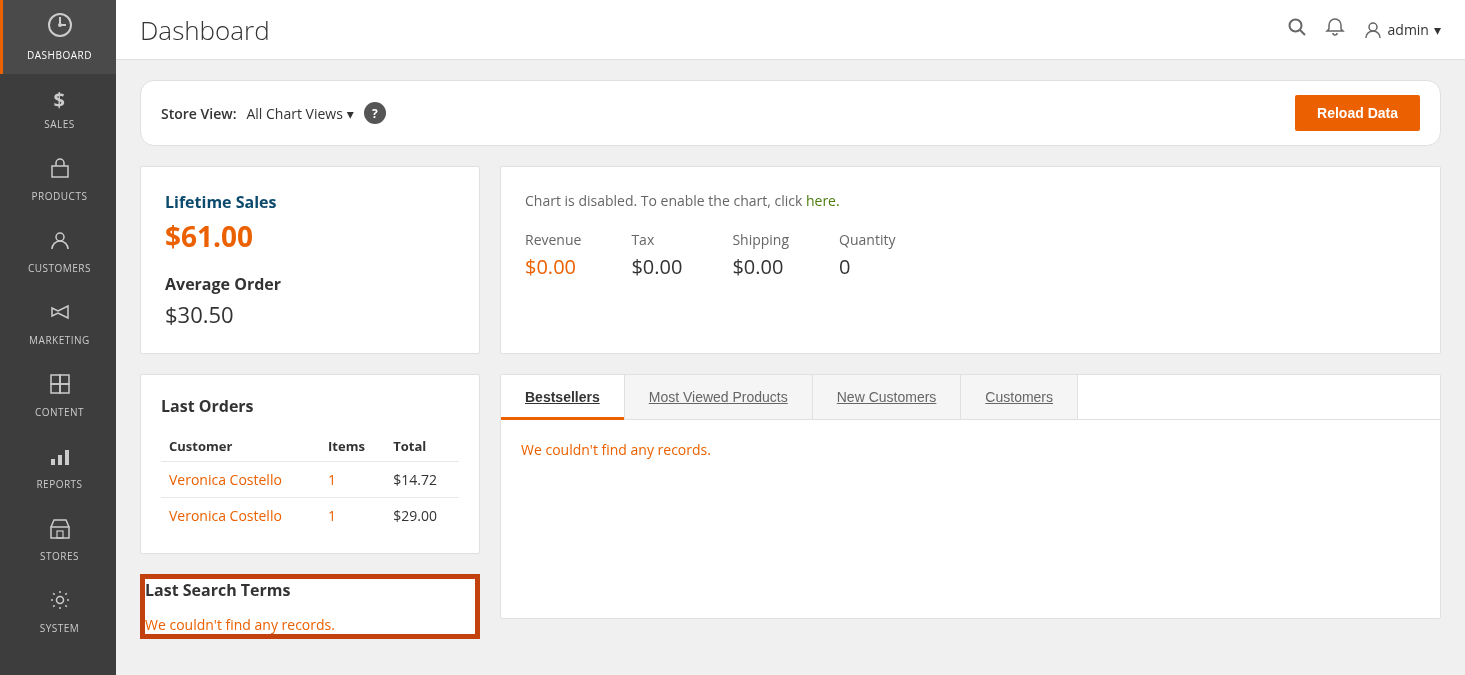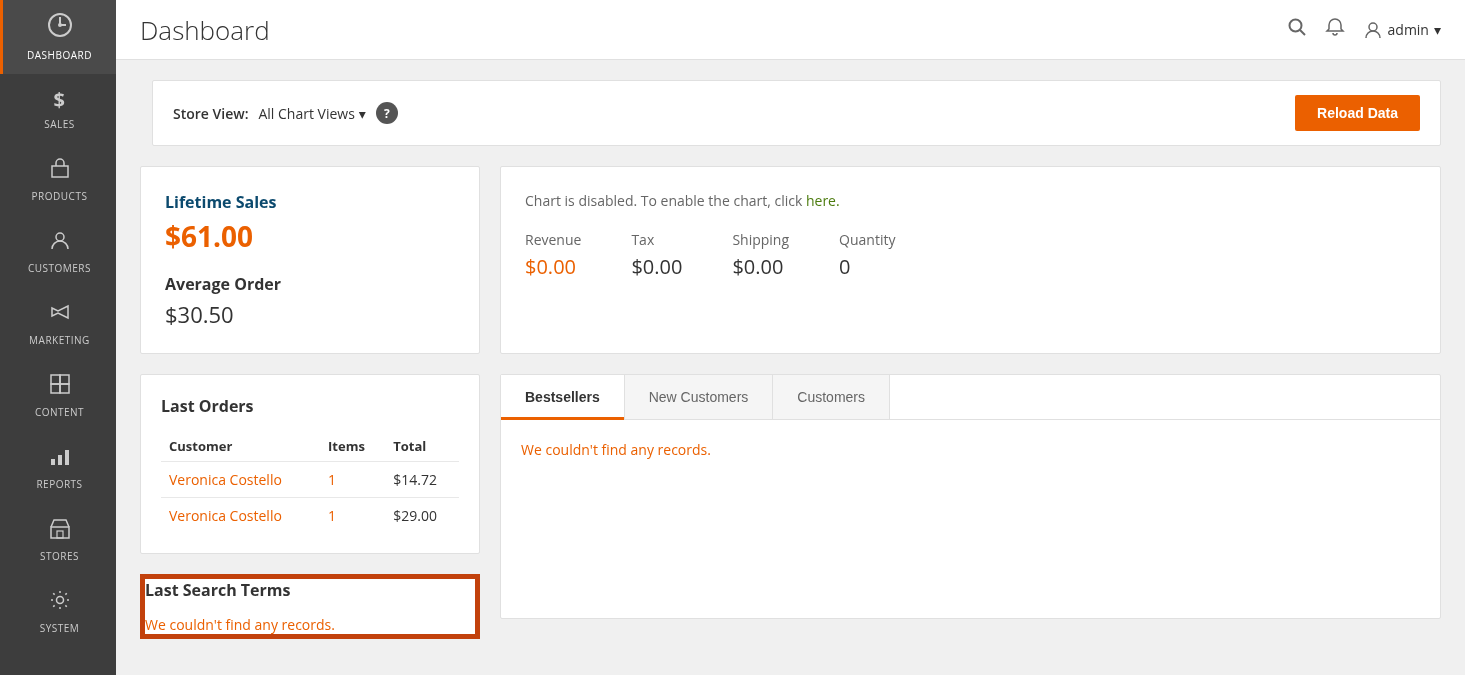--- a/index.html
+++ b/index.html
@@ -65,22 +65,21 @@
 
     
     .store-bar {
       background: #fff;
       padding: 14px 20px;
       display: flex;
       align-items: center;
       justify-content: space-between;
       border: 1px solid #e0e0e0;
       margin-bottom: 20px;
-      border-radius: 2px;
-      margin-left: 12px;
+      border-radius: 14px;
     }
     .store-bar-left { display: flex; align-items: center; gap: 10px; }
     .store-label { font-weight: 600; color: #333; font-size: 14px; }
     .store-select {
       display: flex;
       align-items: center;
       gap: 4px;
       color: #333;
       cursor: pointer;
       font-size: 14px;
@@ -132,20 +131,21 @@
     .tab-btn {
       padding: 14px 24px;
       font-size: 14px;
       cursor: pointer;
       color: #666;
       background: #f5f5f5;
       border: none;
       border-right: 1px solid #e0e0e0;
       border-bottom: none;
       position: relative;
+      text-decoration: underline;
     }
     .tab-btn.active {
       background: #fff;
       color: #333;
       font-weight: 600;
     }
     .tab-btn.active::after {
       content: '';
       position: absolute;
       bottom: -1px;
@@ -389,20 +389,21 @@
 
         <div class="search-section" style="margin-top:20px;">
           <div class="section-title">Last Search Terms</div>
           <div class="no-records">We couldn't find any records.</div>
         </div>
       </div>
 
       <div class="tabs-section">
         <div class="tabs-header">
           <button class="tab-btn active">Bestsellers</button>
+          <button class="tab-btn">Most Viewed Products</button>
           <button class="tab-btn">New Customers</button>
           <button class="tab-btn">Customers</button>
         </div>
         <div class="tab-content">
           <div class="no-records">We couldn't find any records.</div>
         </div>
       </div>
     </div>
 
   </div>

